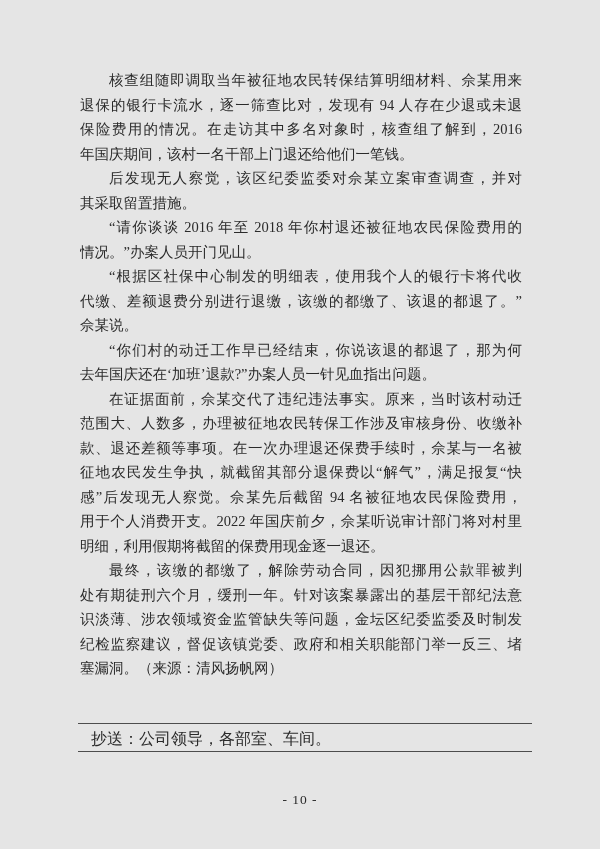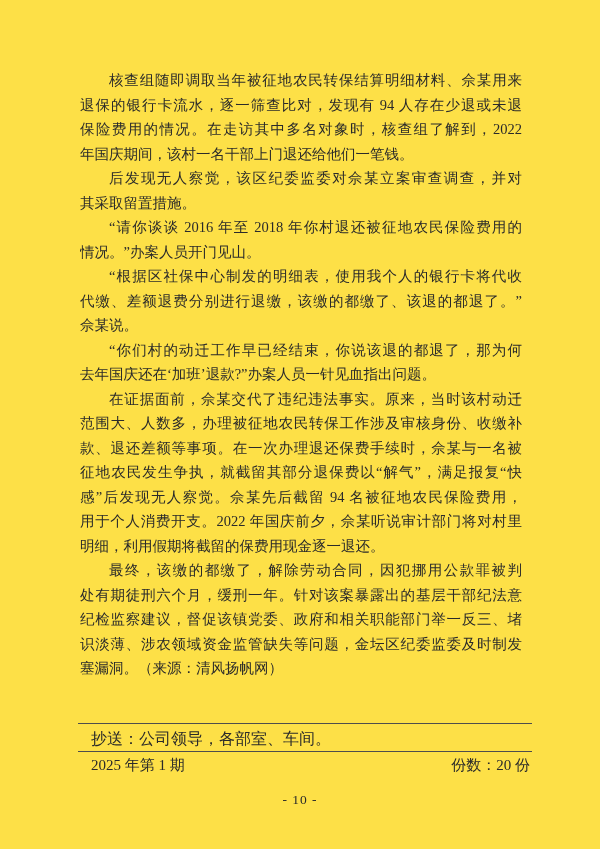--- a/index.html
+++ b/index.html
@@ -4,21 +4,21 @@
 <style>
   html, body {
     margin: 0;
     padding: 0;
     background: #ffffff;
   }
   .page {
     position: relative;
     width: 600px;
     height: 849px;
-    background: #fde047;
+    background: #e5e5e5;
     overflow: hidden;
     font-family: "Liberation Serif", "DejaVu Serif", serif;
     color: #2a2a2a;
   }
   .doc-body {
     position: absolute;
     left: 80px;
     top: 68px;
     width: 442px;
     font-size: 14.5px;
@@ -85,21 +85,21 @@
 </style>
 </head>
 <body>
 
 <div class="page">
 
   <div class="doc-body">
 
     <div class="line first">核查组随即调取当年被征地农民转保结算明细材料、佘某用来</div>
     <div class="line">退保的银行卡流水，逐一筛查比对，发现有 94 人存在少退或未退</div>
-    <div class="line">保险费用的情况。在走访其中多名对象时，核查组了解到，2022</div>
+    <div class="line">保险费用的情况。在走访其中多名对象时，核查组了解到，2016</div>
     <div class="line last">年国庆期间，该村一名干部上门退还给他们一笔钱。</div>
 
     <div class="line first">后发现无人察觉，该区纪委监委对佘某立案审查调查，并对</div>
     <div class="line last">其采取留置措施。</div>
 
     <div class="line first">“请你谈谈 2016 年至 2018 年你村退还被征地农民保险费用的</div>
     <div class="line last">情况。”办案人员开门见山。</div>
 
     <div class="line first">“根据区社保中心制发的明细表，使用我个人的银行卡将代收</div>
     <div class="line">代缴、差额退费分别进行退缴，该缴的都缴了、该退的都退了。”</div>
@@ -111,31 +111,27 @@
     <div class="line first">在证据面前，佘某交代了违纪违法事实。原来，当时该村动迁</div>
     <div class="line">范围大、人数多，办理被征地农民转保工作涉及审核身份、收缴补</div>
     <div class="line">款、退还差额等事项。在一次办理退还保费手续时，佘某与一名被</div>
     <div class="line">征地农民发生争执，就截留其部分退保费以“解气”，满足报复“快</div>
     <div class="line">感”后发现无人察觉。佘某先后截留 94 名被征地农民保险费用，</div>
     <div class="line">用于个人消费开支。2022 年国庆前夕，佘某听说审计部门将对村里</div>
     <div class="line last">明细，利用假期将截留的保费用现金逐一退还。</div>
 
     <div class="line first">最终，该缴的都缴了，解除劳动合同，因犯挪用公款罪被判</div>
     <div class="line">处有期徒刑六个月，缓刑一年。针对该案暴露出的基层干部纪法意</div>
+    <div class="line">识淡薄、涉农领域资金监管缺失等问题，金坛区纪委监委及时制发</div>
     <div class="line">纪检监察建议，督促该镇党委、政府和相关职能部门举一反三、堵</div>
-    <div class="line">识淡薄、涉农领域资金监管缺失等问题，金坛区纪委监委及时制发</div>
     <div class="line last">塞漏洞。（来源：清风扬帆网）</div>
   </div>
 
   <div class="footer-rule rule-1"></div>
 
   <div class="cc-line">抄送：公司领导，各部室、车间。</div>
 
   <div class="footer-rule rule-2"></div>
 
-  <div class="issue-row">
-    <span>2025 年第 1 期</span>
-    <span>份数：20 份</span>
-  </div>
 
   <div class="page-number">- 10 -</div>
 
 </div>
 
 </body></html>

